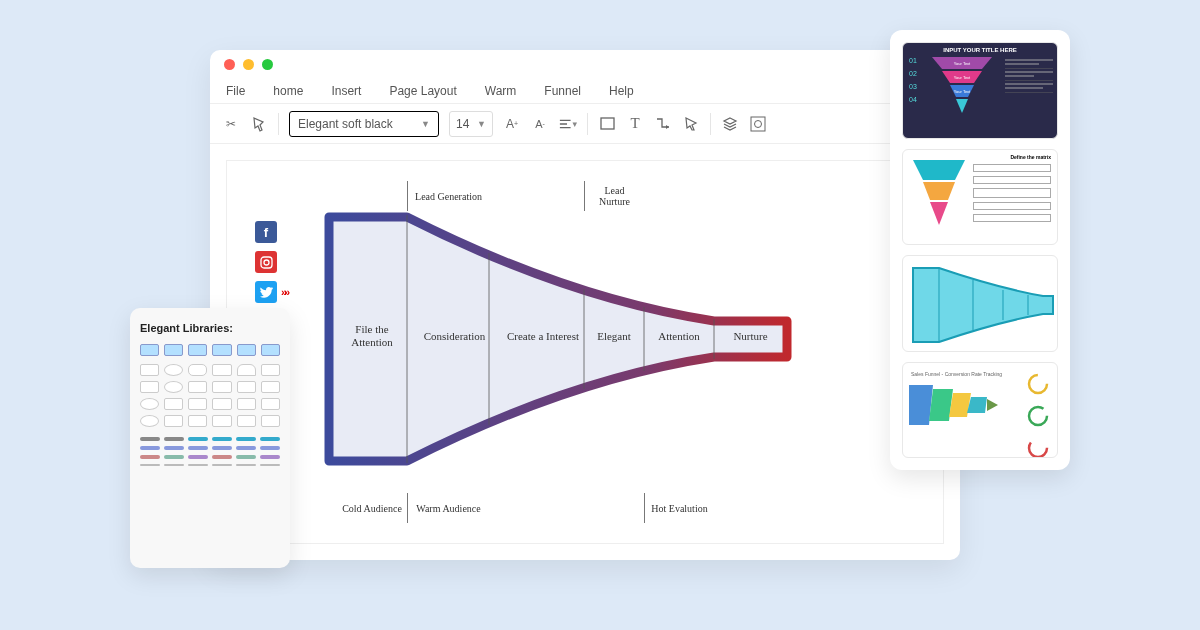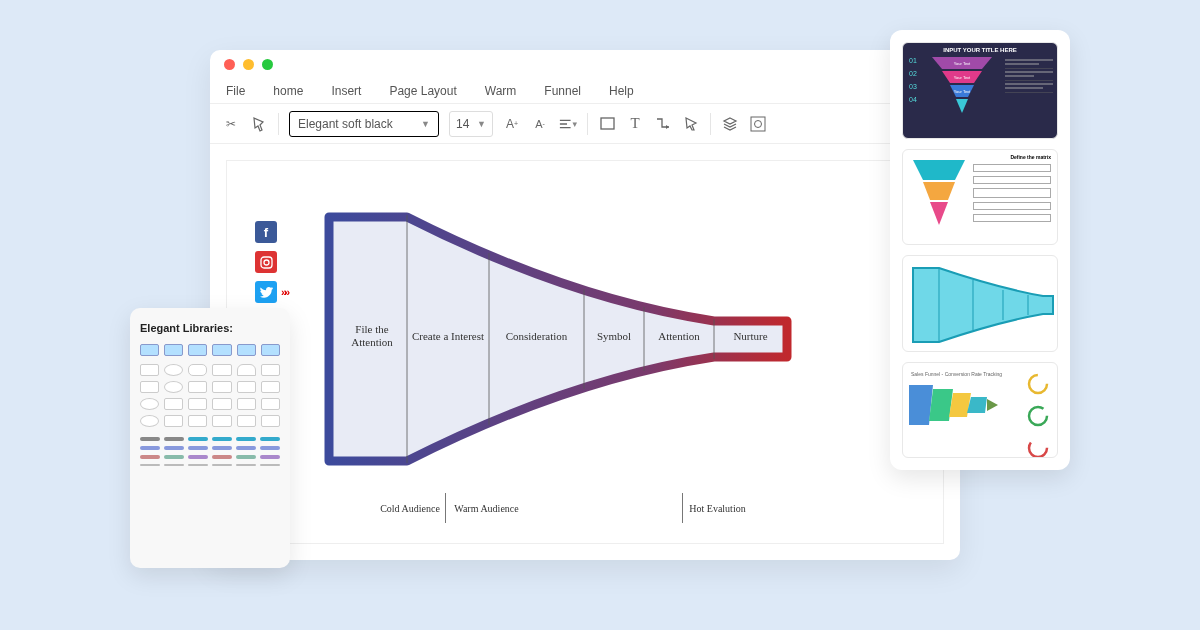--- a/index.html
+++ b/index.html
@@ -247,32 +247,38 @@
                Q 280 170 118 252
                L 40 252
                Z" fill="#e8ebf5" stroke="url(#fgrad)" stroke-width="9" stroke-linejoin="round"></path>
       <line x1="118" y1="6" x2="118" y2="254" stroke="#555" stroke-width="0.8"></line>
       <line x1="200" y1="44" x2="200" y2="216" stroke="#555" stroke-width="0.8"></line>
       <line x1="295" y1="80" x2="295" y2="180" stroke="#555" stroke-width="0.8"></line>
       <line x1="355" y1="98" x2="355" y2="162" stroke="#555" stroke-width="0.8"></line>
       <line x1="425" y1="110" x2="425" y2="150" stroke="#555" stroke-width="0.8"></line>
     </svg>
 
+    <div class="top-labels">
+      <div class="seg-box noborder" style="width:70px;"></div>
+      <div class="seg-box" style="width:82px;">Lead Generation</div>
+      <div class="seg-box" style="width:95px;border:none;"></div>
+      <div class="seg-box" style="width:60px;">Lead Nurture</div>
+    </div>
 
     <div class="stage-row">
       <div class="stage" style="width:70px;">File the Attention</div>
+      <div class="stage" style="width:95px;">Consideration</div>
       <div class="stage" style="width:82px;">Create a Interest</div>
-      <div class="stage" style="width:95px;">Consideration</div>
-      <div class="stage" style="width:60px;">Symbol</div>
+      <div class="stage" style="width:60px;">Elegant</div>
       <div class="stage" style="width:70px;">Attention</div>
       <div class="stage" style="width:73px;">Nurture</div>
     </div>
 
     <div class="bot-labels">
-      <div class="seg-box noborder" style="width:70px;margin-left:38px;">Cold Audience</div>
+      <div class="seg-box noborder" style="width:70px;">Cold Audience</div>
       <div class="seg-box" style="width:82px;">Warm Audience</div>
       <div class="seg-box" style="width:95px;border:none;"></div>
       <div class="seg-box" style="width:60px;border:none;"></div>
       <div class="seg-box" style="width:70px;">Hot Evalution</div>
     </div>
   </div>
 </div>
 
 <div class="symlib">
   <div>Elegant Libraries:</div>

